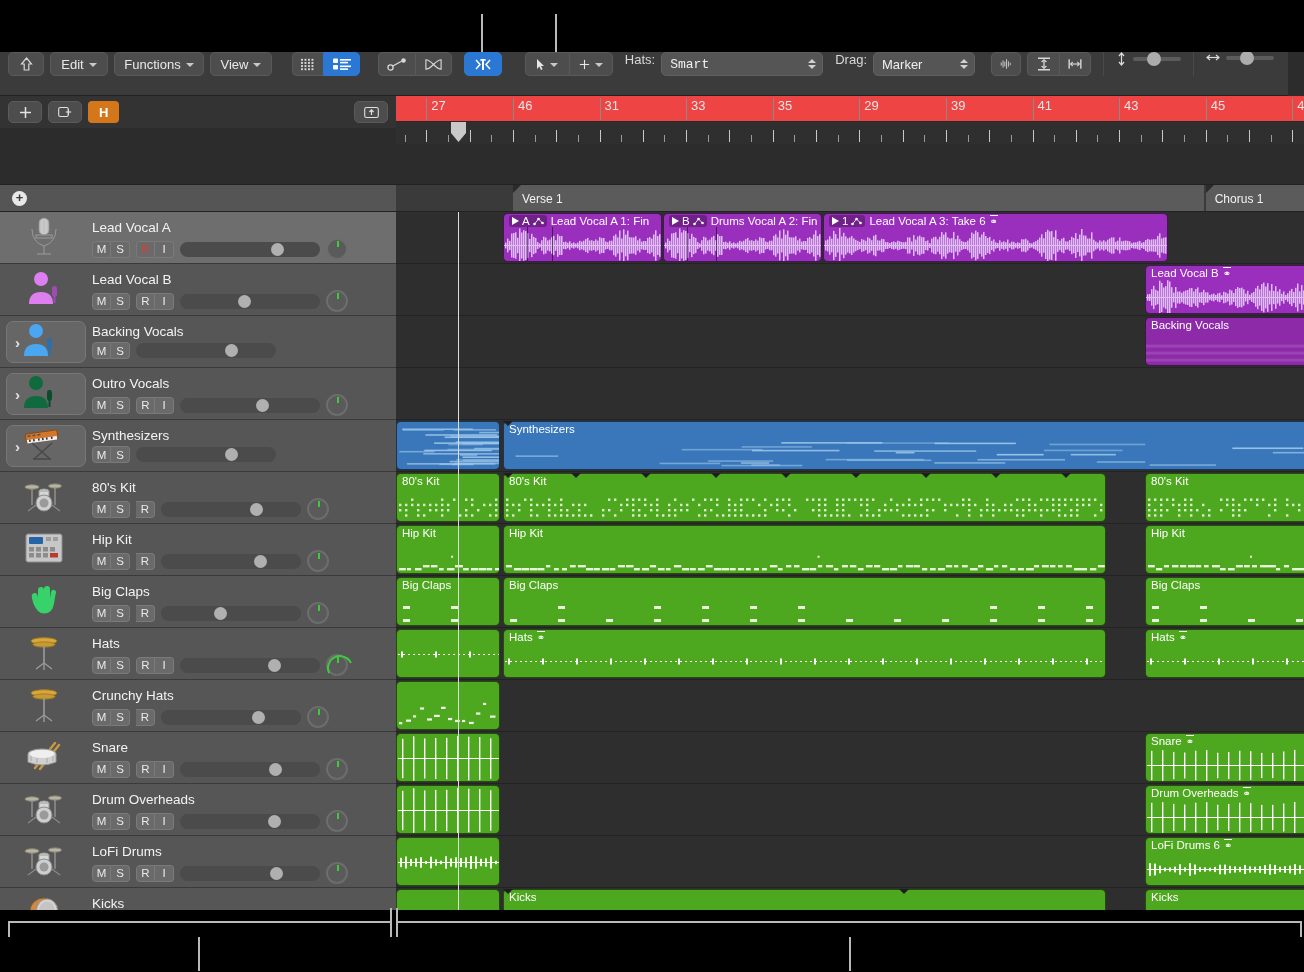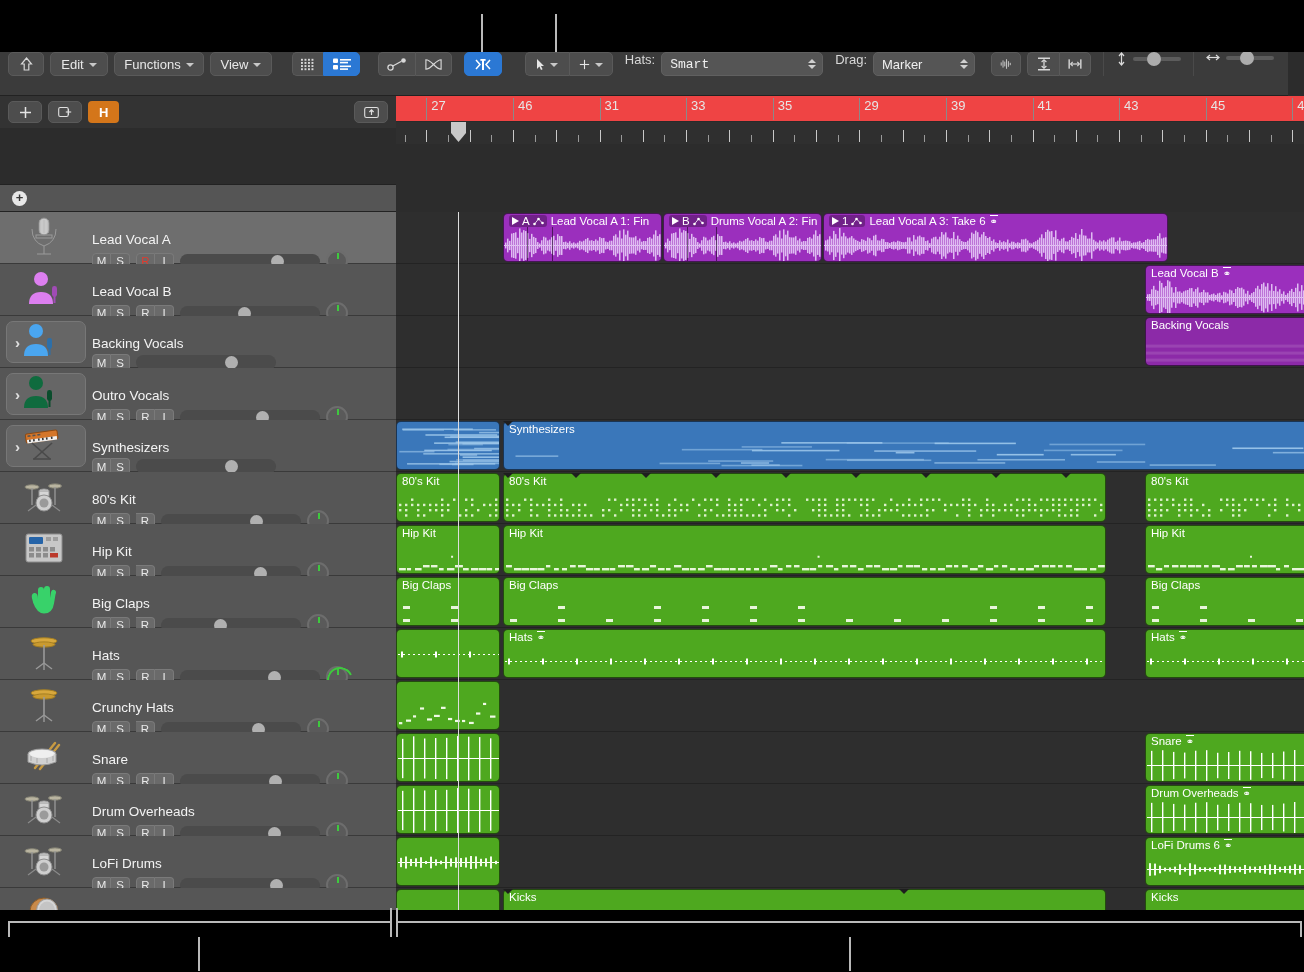--- a/index.html
+++ b/index.html
@@ -80,21 +80,21 @@
   .track-headers { position:absolute; left:0; top:160px; width:396px; height:750px; background:#4a4a4a; overflow:hidden;}
   .th {
     position:relative; height:52px; border-bottom:1px solid #3a3a3a; background:#565656;
     display:flex; align-items:flex-start;
   }
   .th.selected { background:#6e6e6e; }
   .th .disc { width:52px; height:52px; display:flex; align-items:center; justify-content:center; flex:0 0 52px; }
   .th .discbox { position:absolute; left:6px; top:5px; width:80px; height:42px; background:#666; border:1px solid #777; border-radius:7px; display:flex; align-items:center;}
   .th .arrow { color:#e0e0e0; font-size:15px; margin-left:8px; font-weight:bold;}
   .th .ic { font-size:26px; line-height:1; }
-  .th .body { flex:1; padding-top:20px; padding-left:4px; }
+  .th .body { flex:1; padding-top:8px; padding-left:4px; }
   .th .tname { color:#f3f3f3; font-size:13.5px; margin-bottom:3px; }
   .th .ctrls { display:flex; align-items:center; gap:6px; }
   .msbox { display:flex; }
   .msbox b {
     width:19px; height:17px; background:#6a6a6a; border:1px solid #7a7a7a; color:#e9e9e9;
     font-size:11.5px; font-weight:normal; display:flex; align-items:center; justify-content:center;
   }
   .msbox b:first-child { border-radius:4px 0 0 4px; }
   .msbox b:last-child { border-radius:0 4px 4px 0; border-left:none; }
   .msbox b.red { color:#e03b2f; }
@@ -409,20 +409,24 @@
           <div class="tick major" style="left: 853.01px;"></div>
           <div class="tick minor" style="left: 874.66px;"></div>
           <div class="tick major" style="left: 896.31px;"></div>
         </div>
       <div class="ph-head" style="left:55px; top:26px;"></div>
     </div>
 
     <div class="marker-hdr">
       <span class="plus-circ">+</span>
     </div>
+    <div class="marker-lane" id="marker-lane">
+        <div class="marker" style="left: 116.91px; width: 690.8px;">Verse 1</div>
+        <div class="marker" style="left: 809.71px; width: 171.2px;">Chorus 1</div>
+      </div>
 
     <div class="track-headers" id="track-headers">
         <div class="th selected">
           <div class="disc" style="flex:0 0 88px;width:88px;">
             <span class="ic"><svg width="34" height="40" viewBox="0 0 34 40">
                 <rect x="12" y="2" width="10" height="17" rx="5" fill="#c9c9c9" stroke="#8a8a8a"></rect>
                 <g stroke="#9a9a9a" stroke-width="1" fill="none">
                   <rect x="9" y="19" width="16" height="3"></rect>
                   <path d="M5 13 Q5 26 17 30 Q29 26 29 13"></path>
                   <line x1="17" y1="30" x2="17" y2="38"></line>

